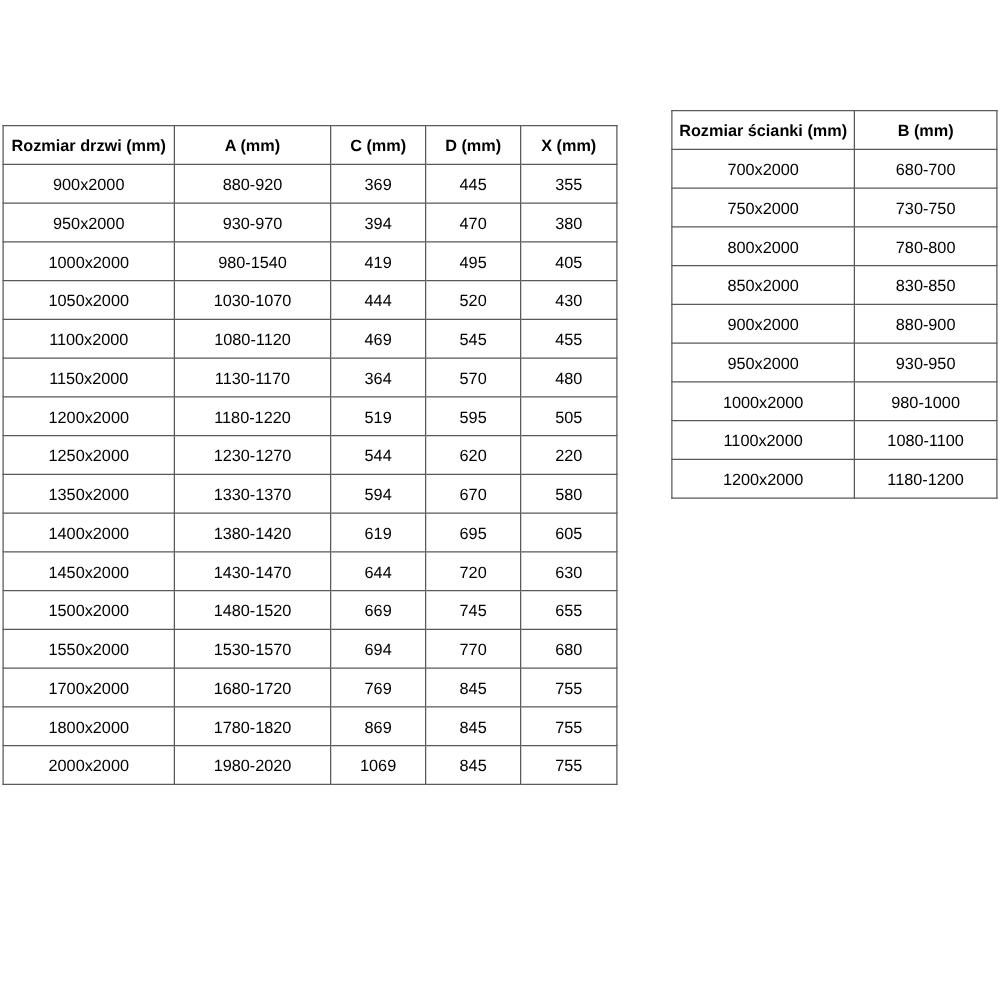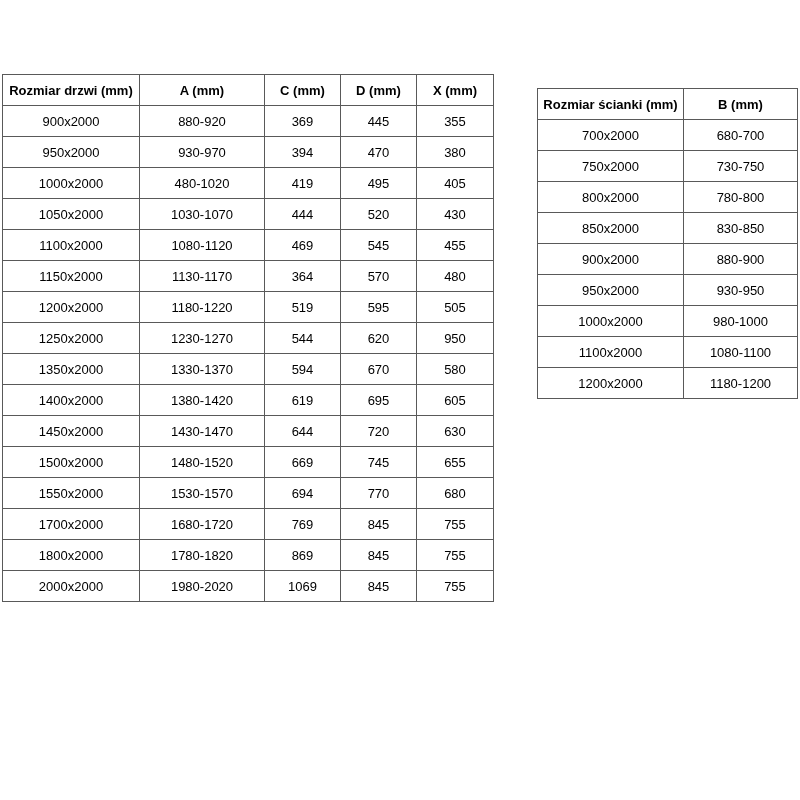--- a/index.html
+++ b/index.html
@@ -32,21 +32,21 @@
     color: #000000;
     overflow: hidden;
     white-space: nowrap;
   }
   table.spec-table th {
     font-weight: bold;
   }
   
   .tbl-left {
     left: 2px;
-    top: 74px;
+    top: 100px;
     width: 486px;
     padding-left: 44px;
   }
   .tbl-left th:nth-child(1) { width: 136px; }
   .tbl-left th:nth-child(2) { width: 124px; text-align: center; }
   .tbl-left th:nth-child(3) { width: 75px; }
   .tbl-left th:nth-child(4) { width: 75px; margin-left: 22px; }
   .tbl-left th:nth-child(5) { width: 76px; }
   
   .tbl-right {
@@ -81,21 +81,21 @@
       </tr>
       <tr>
         <td>950x2000</td>
         <td>930-970</td>
         <td>394</td>
         <td>470</td>
         <td>380</td>
       </tr>
       <tr>
         <td>1000x2000</td>
-        <td>480-1020</td>
+        <td>980-1540</td>
         <td>419</td>
         <td>495</td>
         <td>405</td>
       </tr>
       <tr>
         <td>1050x2000</td>
         <td>1030-1070</td>
         <td>444</td>
         <td>520</td>
         <td>430</td>
@@ -119,21 +119,21 @@
         <td>1180-1220</td>
         <td>519</td>
         <td>595</td>
         <td>505</td>
       </tr>
       <tr>
         <td>1250x2000</td>
         <td>1230-1270</td>
         <td>544</td>
         <td>620</td>
-        <td>950</td>
+        <td>220</td>
       </tr>
       <tr>
         <td>1350x2000</td>
         <td>1330-1370</td>
         <td>594</td>
         <td>670</td>
         <td>580</td>
       </tr>
       <tr>
         <td>1400x2000</td>

